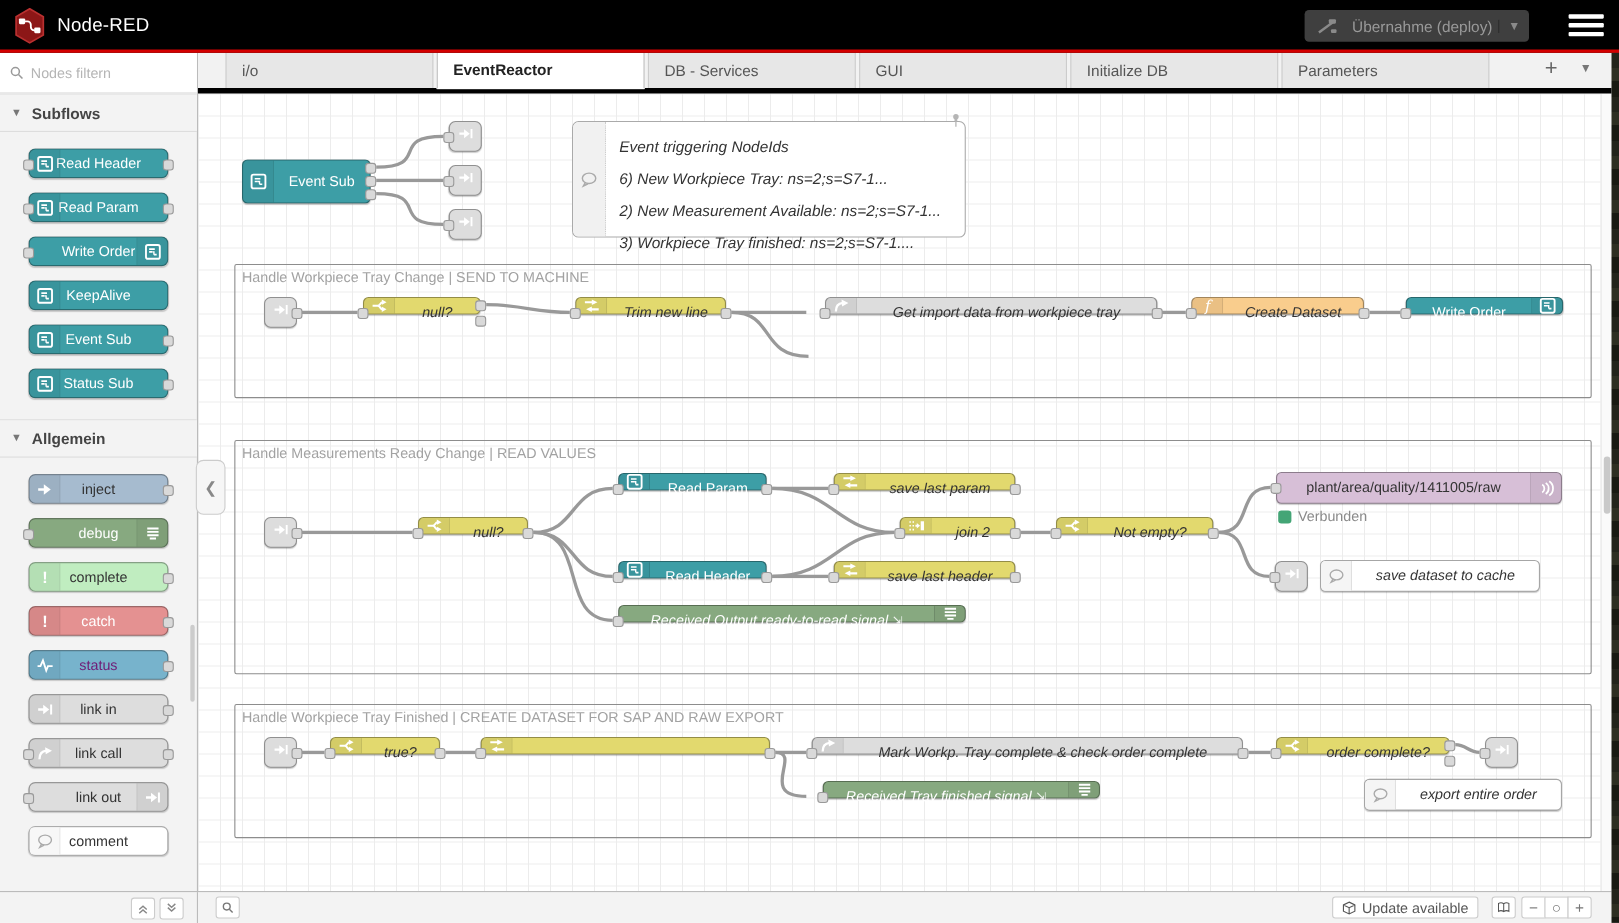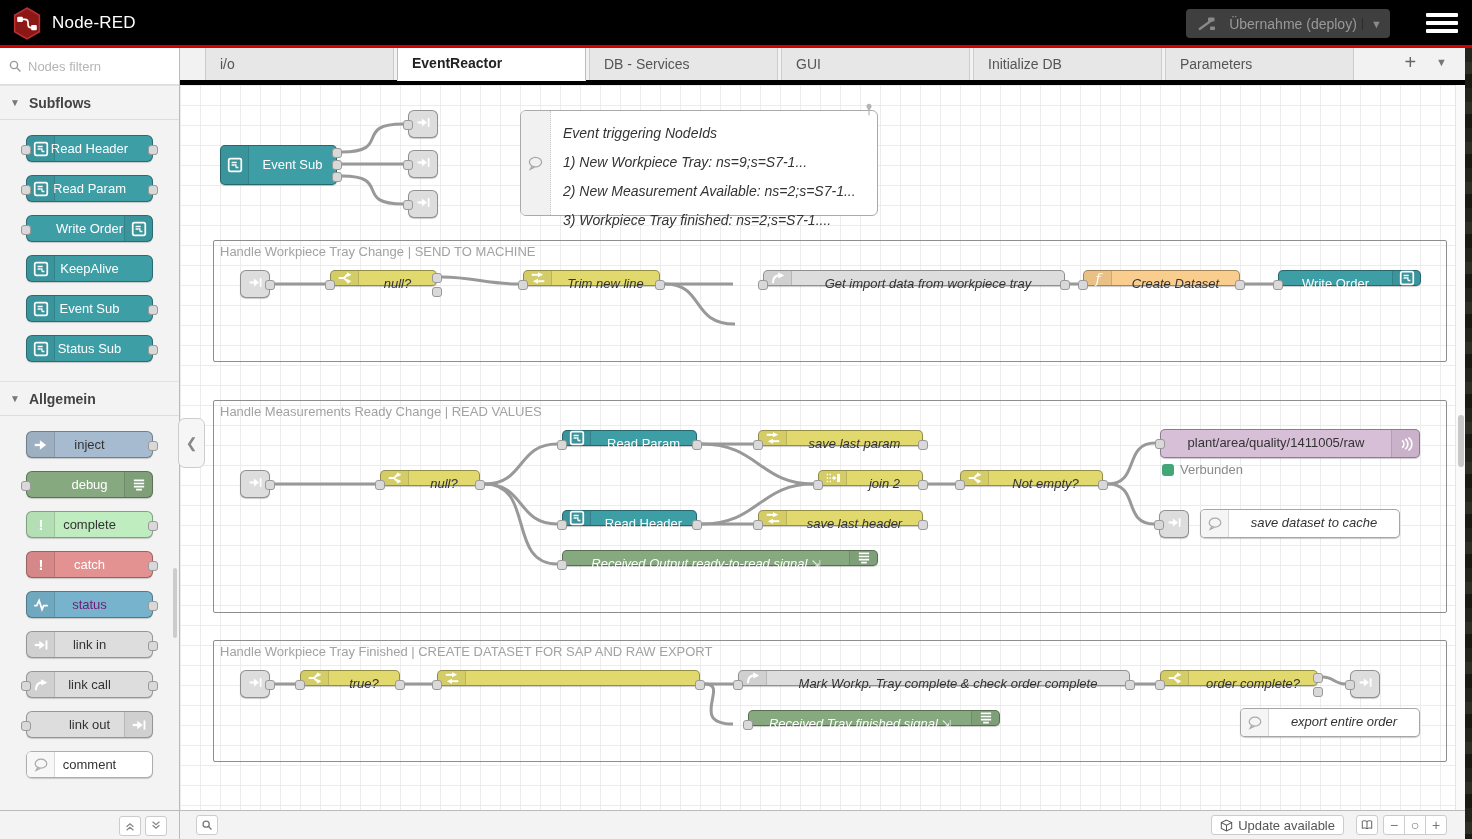--- a/index.html
+++ b/index.html
@@ -418,21 +418,21 @@
             <path d="M5.5 10.5L3.5 14l4.5-2.2" fill="none" stroke="#aaa" stroke-width="1.4"></path>
           </svg>
         </span>
       <span id="info-pin"><svg viewBox="0 0 14 18" width="12" height="15">
             <circle cx="7" cy="5" r="3" fill="#b5b5b5"></circle>
             <rect x="5.5" y="7" width="3" height="3" fill="#b5b5b5"></rect>
             <path d="M7 10v6" stroke="#b5b5b5" stroke-width="1.4"></path>
           </svg></span>
       <div class="lines">
         <div class="info-line">Event triggering NodeIds</div>
-        <div class="info-line">1) New Workpiece Tray: ns=9;s=S7-1...</div>
+        <div class="info-line">6) New Workpiece Tray: ns=2;s=S7-1...</div>
         <div class="info-line">2) New Measurement Available: ns=2;s=S7-1...</div>
         <div class="info-line">3) Workpiece Tray finished: ns=2;s=S7-1....</div>
       </div>
     </div>
 
     <div class="link-node" style="left:60px;top:185px">
       <span><svg viewBox="0 0 14 14">
             <path d="M1.5 7h5" stroke="#fff" stroke-width="2"></path>
             <path d="M5.5 3.2L10.3 7L5.5 10.8z" fill="#fff"></path>
             <path d="M11.8 3v8" stroke="#fff" stroke-width="1.6"></path>
@@ -458,21 +458,21 @@
             <path d="M1.5 4.2h6.5" stroke="#fff" stroke-width="1.7"></path>
             <path d="M7 2L11.5 4.2L7 6.4z" fill="#fff"></path>
             <path d="M12.5 9.8H6" stroke="#fff" stroke-width="1.7"></path>
             <path d="M7 7.6L2.5 9.8L7 12z" fill="#fff"></path>
           </svg>
         </span>
       <span class="lbl pl">Trim new line</span>
       <span class="port in"></span>
       <span class="port out"></span>
     </div>
-    <div class="node c-gray it" style="left:583px;top:185px;width:302px">
+    <div class="node c-gray it" style="left:570px;top:185px;width:302px">
       <span class="ic left">
           <svg viewBox="0 0 14 14">
             <path d="M2.5 11.5c0-4.5 2.5-6.5 5.5-6.8" fill="none" stroke="#fff" stroke-width="1.8"></path>
             <path d="M7 2l5.5 2.8L7.5 7.5z" fill="#fff"></path>
           </svg>
         </span>
       <span class="lbl pl">Get import data from workpiece tray</span>
       <span class="port in"></span>
       <span class="port out"></span>
     </div>

